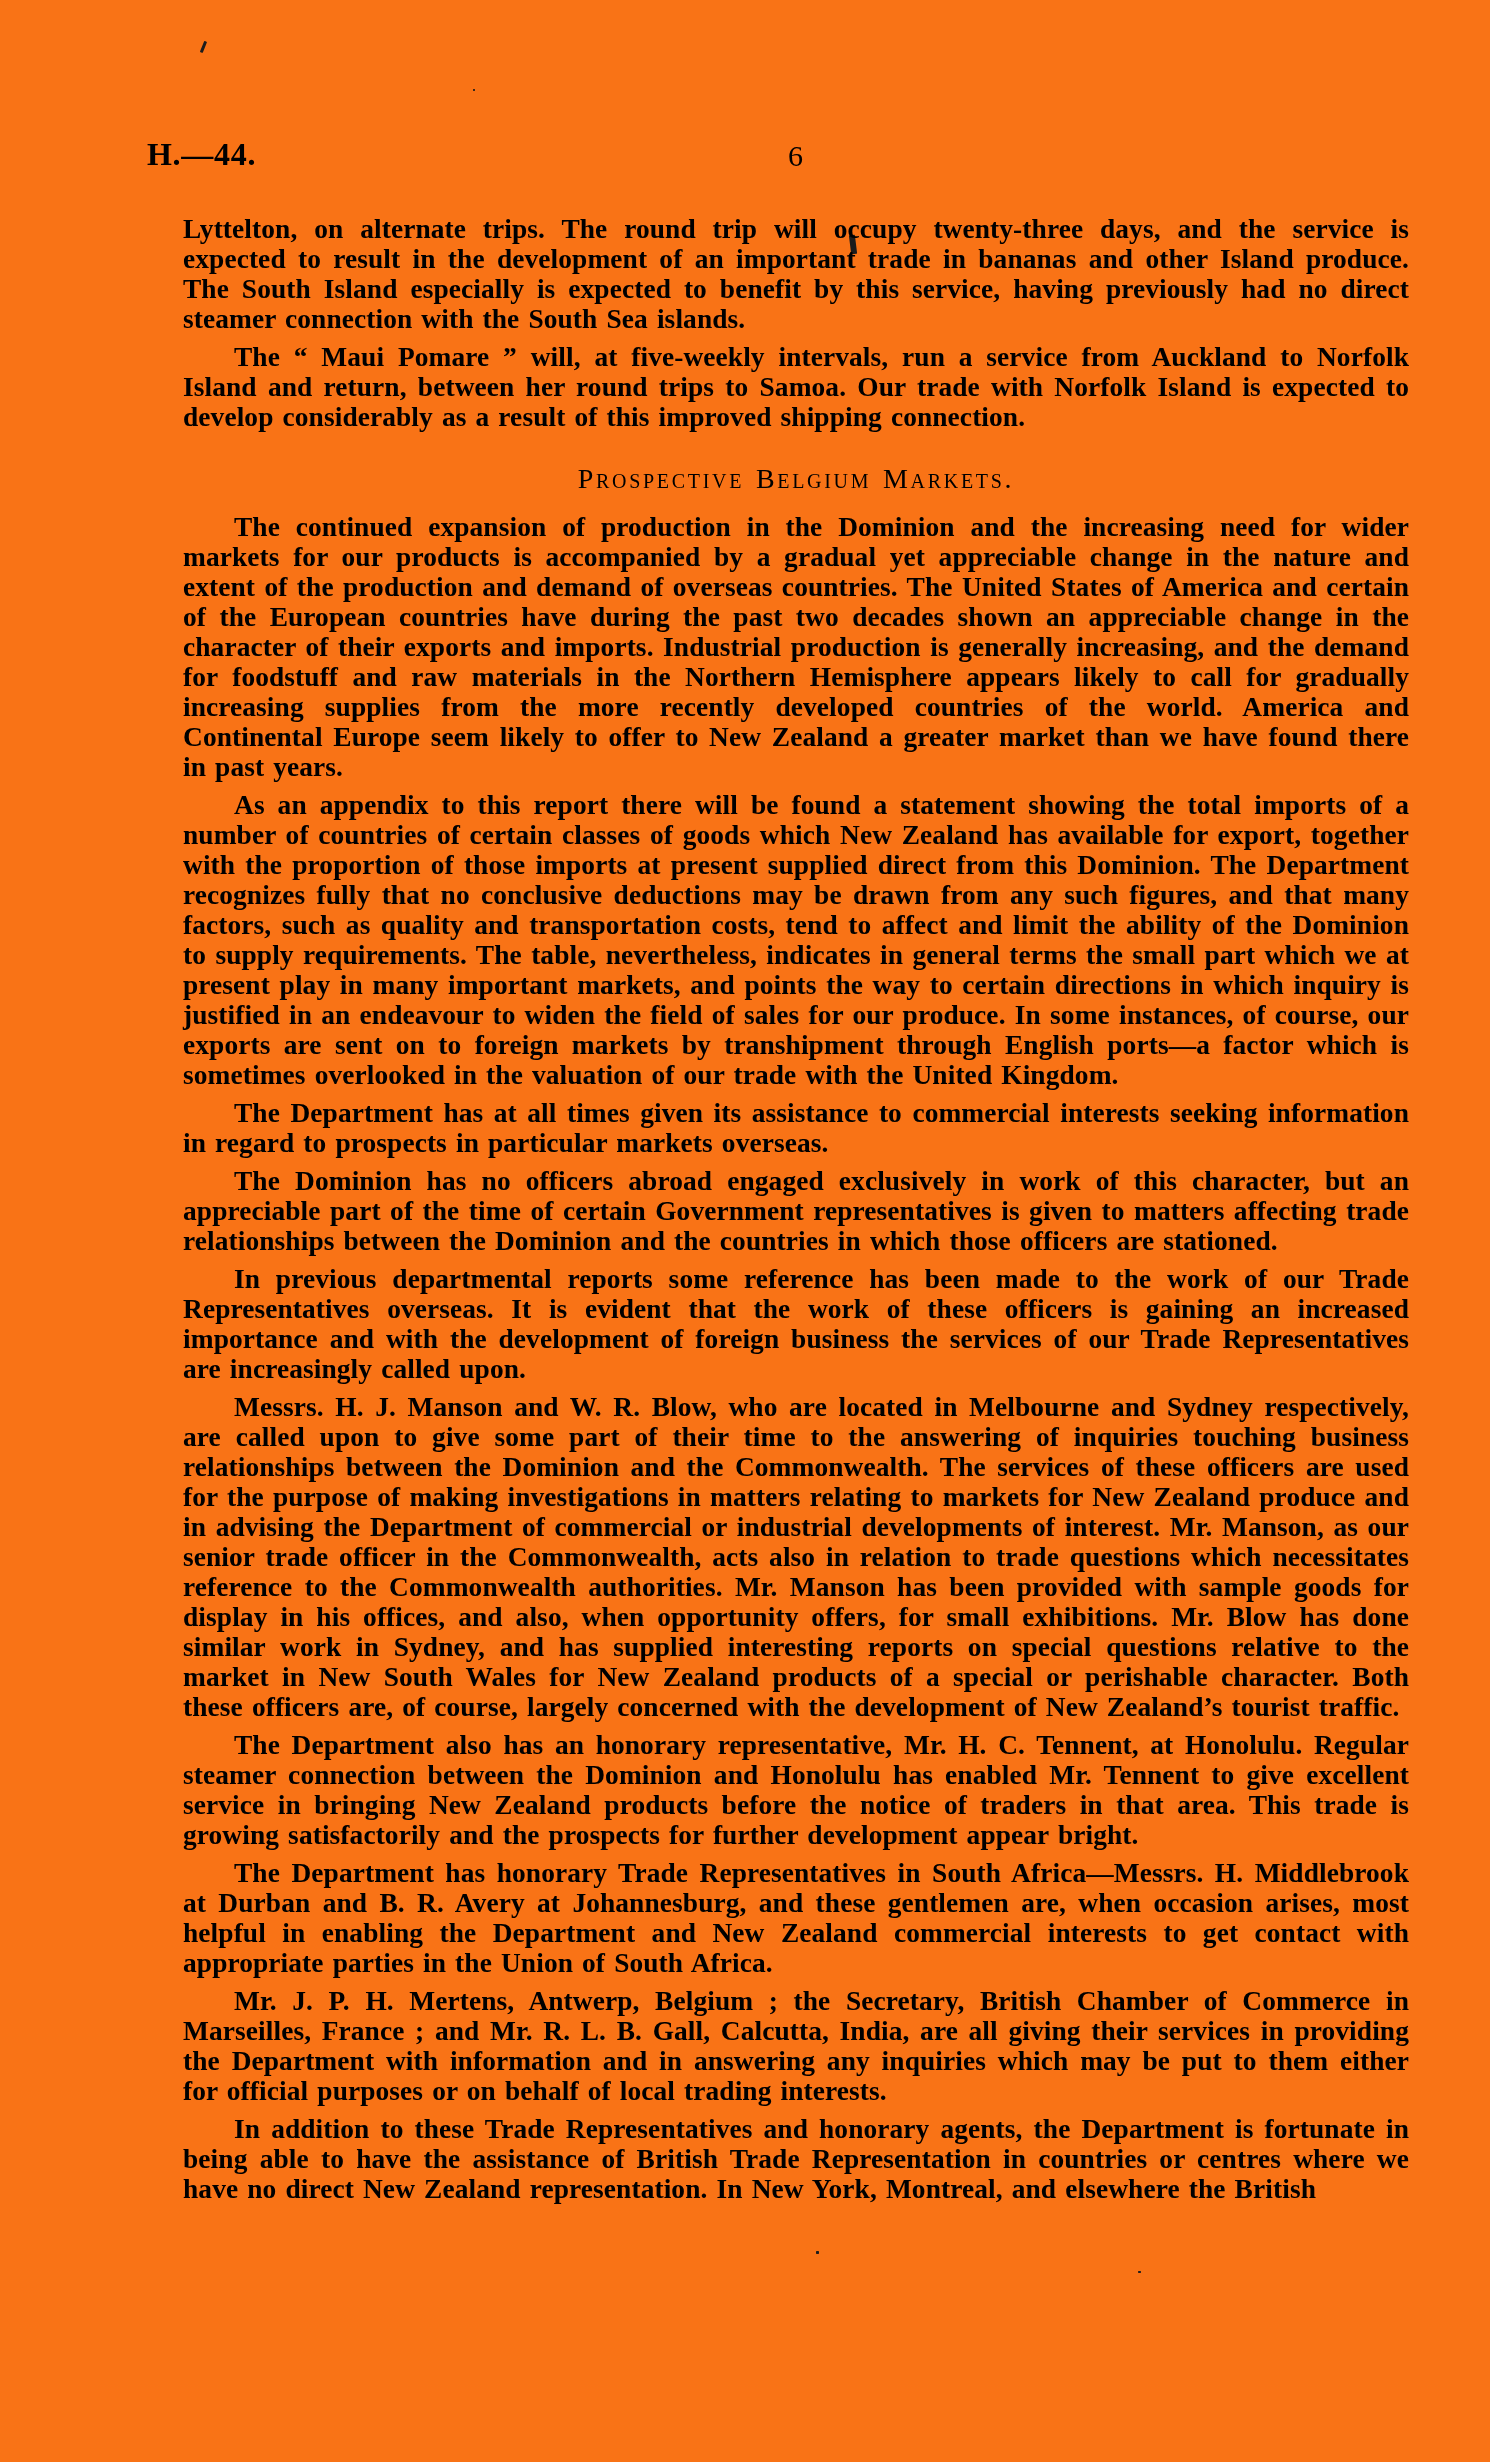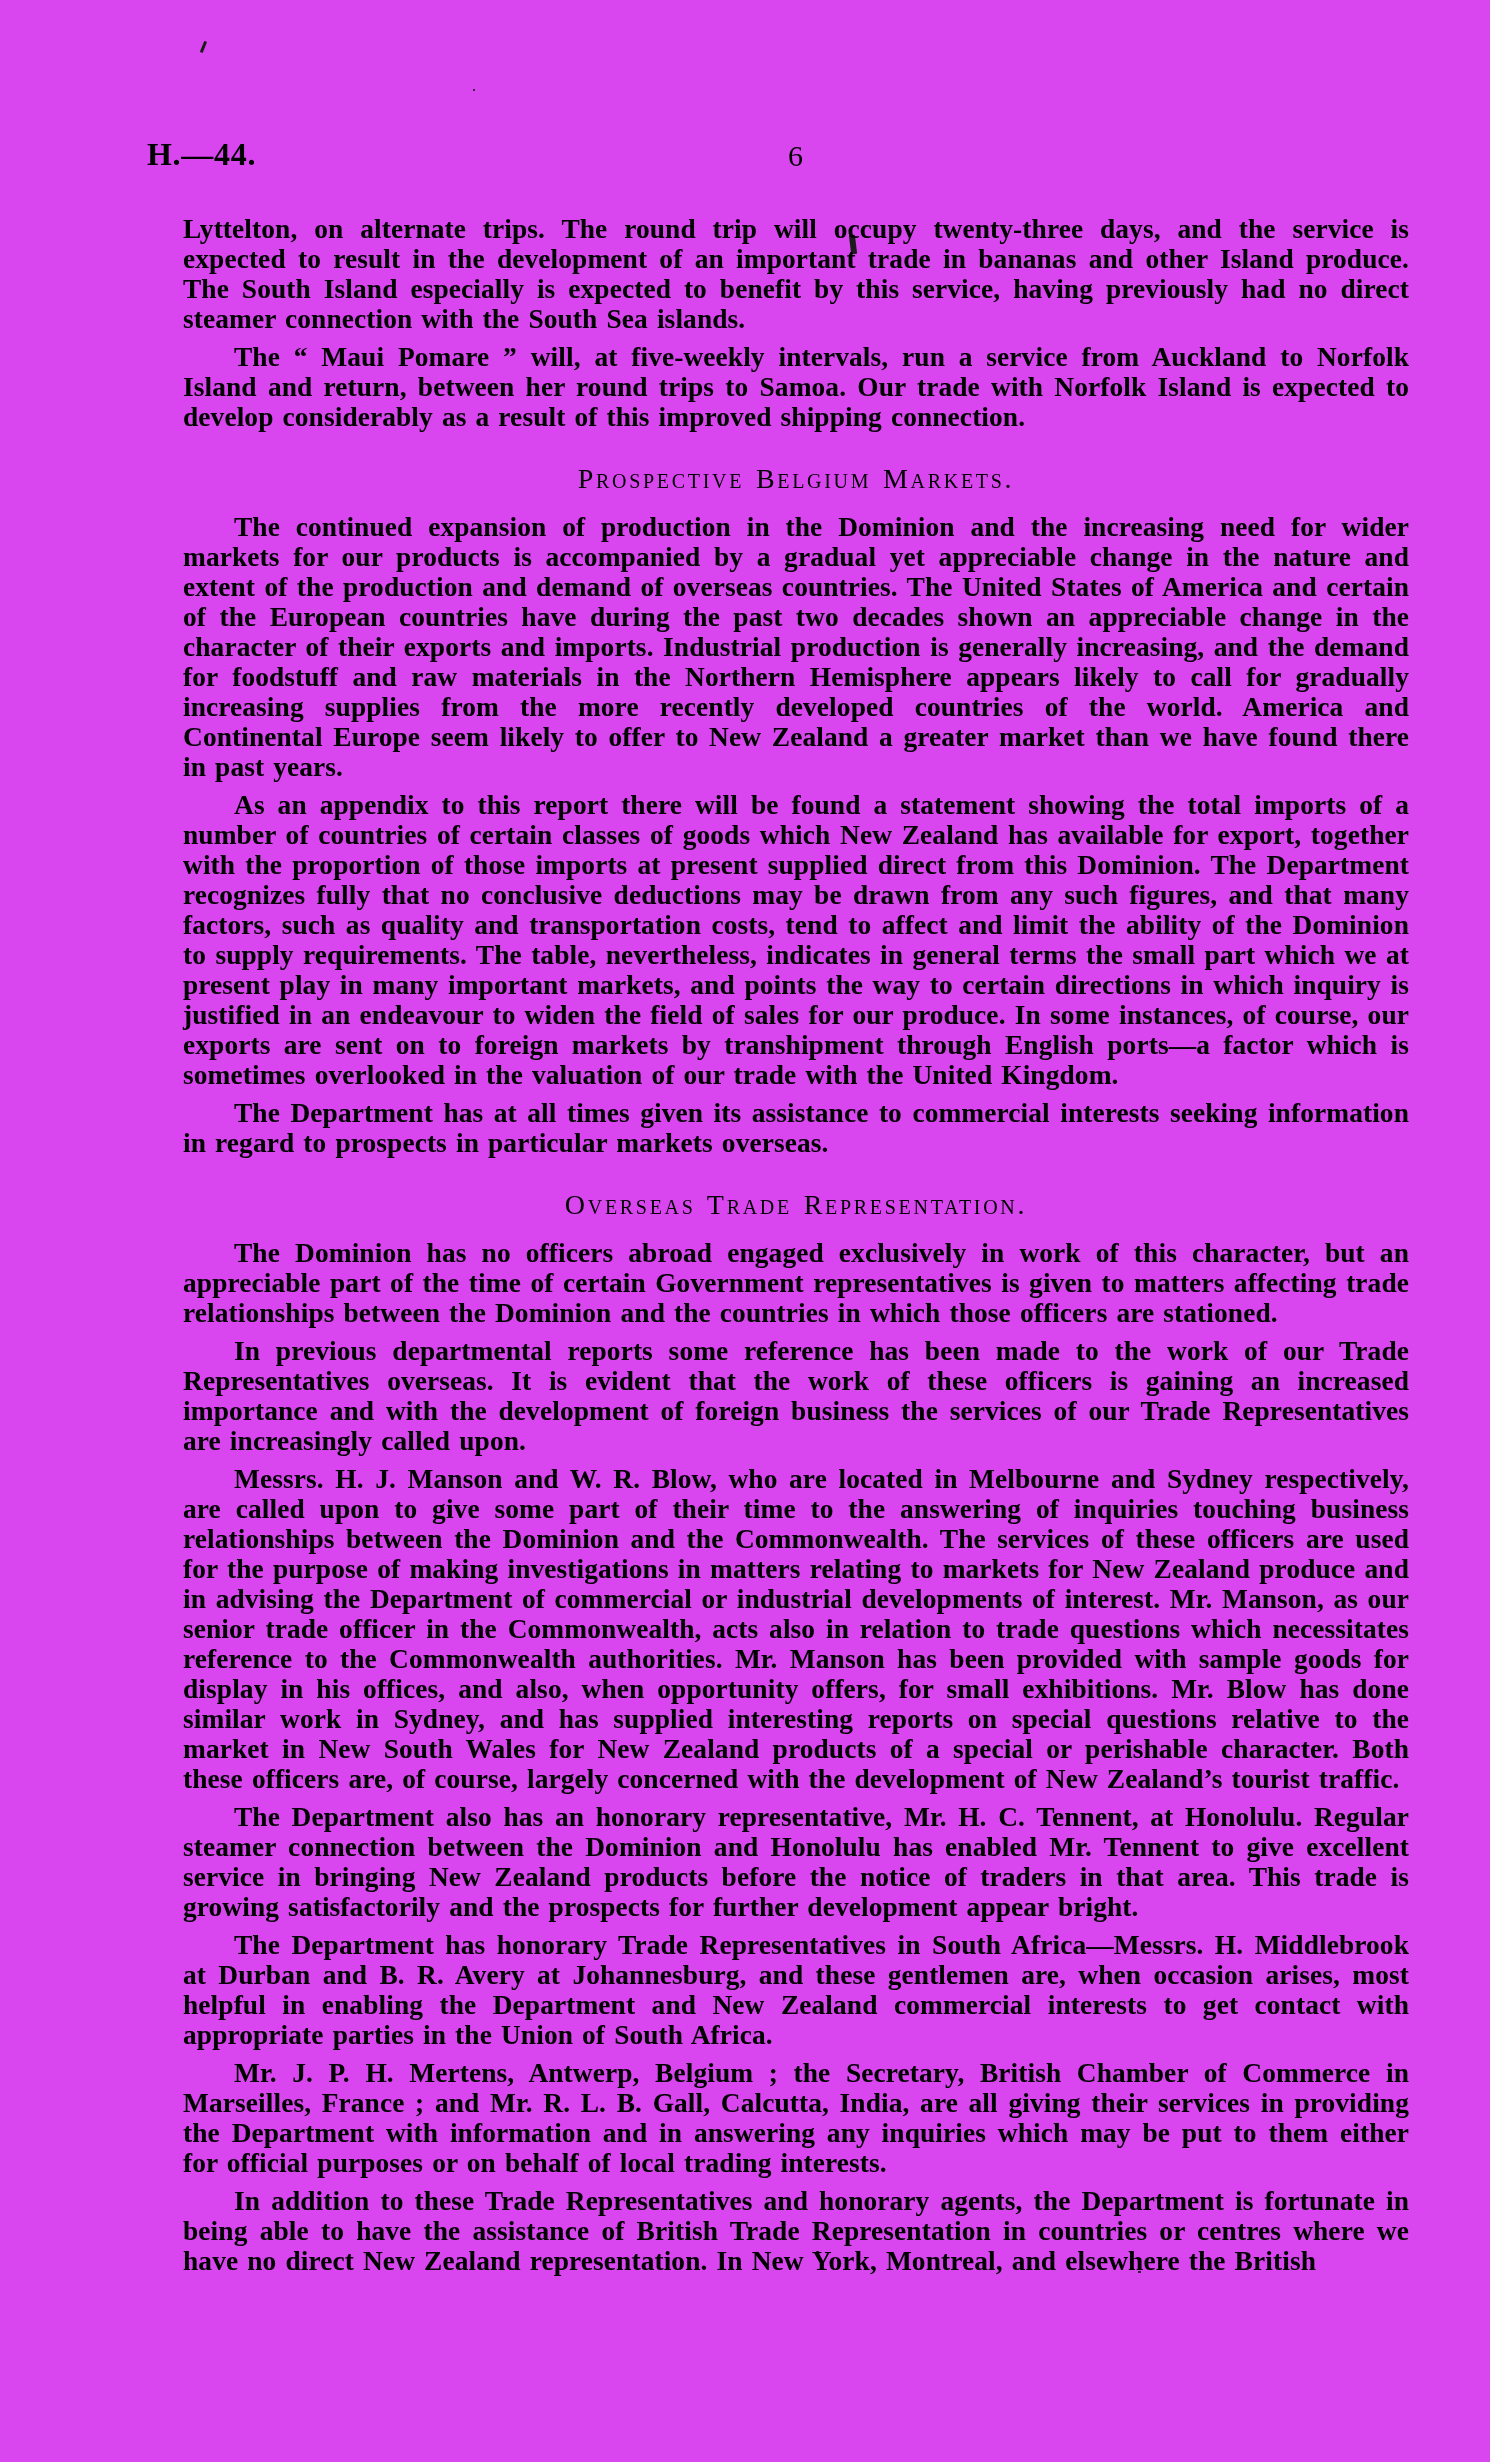--- a/index.html
+++ b/index.html
@@ -1,20 +1,20 @@
 <!DOCTYPE html>
 <html style="font-size:11px"><head>
 <meta charset="utf-8">
 <style>
   html, body { margin: 0; padding: 0; background: #e8e8e8; }
   .page {
     position: relative;
     width: 1490px;
     height: 2462px;
-    background: #d946ef;
+    background: #f97316;
     overflow: hidden;
     font-family: "Liberation Serif", "DejaVu Serif", serif;
     color: #000;
   }
   .running-header {
     position: absolute;
     top: 136px;
     left: 147px;
     width: 1270px;
     height: 44px;
@@ -90,21 +90,20 @@
 
     <p>Lyttelton, on alternate trips. The round trip will occupy twenty-three days, and the service is expected to result in the development of an important trade in bananas and other Island produce. The South Island especially is expected to benefit by this service, having previously had no direct steamer connection with the South Sea islands.</p>
     <p class="indent">The “ Maui Pomare ” will, at five-weekly intervals, run a service from Auckland to Norfolk Island and return, between her round trips to Samoa. Our trade with Norfolk Island is expected to develop considerably as a result of this improved shipping connection.</p>
 
     <h2 class="section-heading">Prospective Belgium Markets.</h2>
 
     <p class="indent">The continued expansion of production in the Dominion and the increasing need for wider markets for our products is accompanied by a gradual yet appreciable change in the nature and extent of the production and demand of overseas countries. The United States of America and certain of the European countries have during the past two decades shown an appreciable change in the character of their exports and imports. Industrial production is generally increasing, and the demand for foodstuff and raw materials in the Northern Hemisphere appears likely to call for gradually increasing supplies from the more recently developed countries of the world. America and Continental Europe seem likely to offer to New Zealand a greater market than we have found there in past years.</p>
     <p class="indent">As an appendix to this report there will be found a statement showing the total imports of a number of countries of certain classes of goods which New Zealand has available for export, together with the proportion of those imports at present supplied direct from this Dominion. The Department recognizes fully that no conclusive deductions may be drawn from any such figures, and that many factors, such as quality and transportation costs, tend to affect and limit the ability of the Dominion to supply requirements. The table, nevertheless, indicates in general terms the small part which we at present play in many important markets, and points the way to certain directions in which inquiry is justified in an endeavour to widen the field of sales for our produce. In some instances, of course, our exports are sent on to foreign markets by transhipment through English ports—a factor which is sometimes overlooked in the valuation of our trade with the United Kingdom.</p>
     <p class="indent">The Department has at all times given its assistance to commercial interests seeking information in regard to prospects in particular markets overseas.</p>
 
-    <h2 class="section-heading">Overseas Trade Representation.</h2>
 
     <p class="indent">The Dominion has no officers abroad engaged exclusively in work of this character, but an appreciable part of the time of certain Government representatives is given to matters affecting trade relationships between the Dominion and the countries in which those officers are stationed.</p>
     <p class="indent">In previous departmental reports some reference has been made to the work of our Trade Representatives overseas. It is evident that the work of these officers is gaining an increased importance and with the development of foreign business the services of our Trade Representatives are increasingly called upon.</p>
     <p class="indent">Messrs. H. J. Manson and W. R. Blow, who are located in Melbourne and Sydney respectively, are called upon to give some part of their time to the answering of inquiries touching business relationships between the Dominion and the Commonwealth. The services of these officers are used for the purpose of making investigations in matters relating to markets for New Zealand produce and in advising the Department of commercial or industrial developments of interest. Mr. Manson, as our senior trade officer in the Commonwealth, acts also in relation to trade questions which necessitates reference to the Commonwealth authorities. Mr. Manson has been provided with sample goods for display in his offices, and also, when opportunity offers, for small exhibitions. Mr. Blow has done similar work in Sydney, and has supplied interesting reports on special questions relative to the market in New South Wales for New Zealand products of a special or perishable character. Both these officers are, of course, largely concerned with the development of New Zealand’s tourist traffic.</p>
     <p class="indent">The Department also has an honorary representative, Mr. H. C. Tennent, at Honolulu. Regular steamer connection between the Dominion and Honolulu has enabled Mr. Tennent to give excellent service in bringing New Zealand products before the notice of traders in that area. This trade is growing satisfactorily and the prospects for further development appear bright.</p>
     <p class="indent">The Department has honorary Trade Representatives in South Africa—Messrs. H. Middlebrook at Durban and B. R. Avery at Johannesburg, and these gentlemen are, when occasion arises, most helpful in enabling the Department and New Zealand commercial interests to get contact with appropriate parties in the Union of South Africa.</p>
     <p class="indent">Mr. J. P. H. Mertens, Antwerp, Belgium ; the Secretary, British Chamber of Commerce in Marseilles, France ; and Mr. R. L. B. Gall, Calcutta, India, are all giving their services in providing the Department with information and in answering any inquiries which may be put to them either for official purposes or on behalf of local trading interests.</p>
     <p class="indent">In addition to these Trade Representatives and honorary agents, the Department is fortunate in being able to have the assistance of British Trade Representation in countries or centres where we have no direct New Zealand representation. In New York, Montreal, and elsewhere the British</p>
 
   </div>

